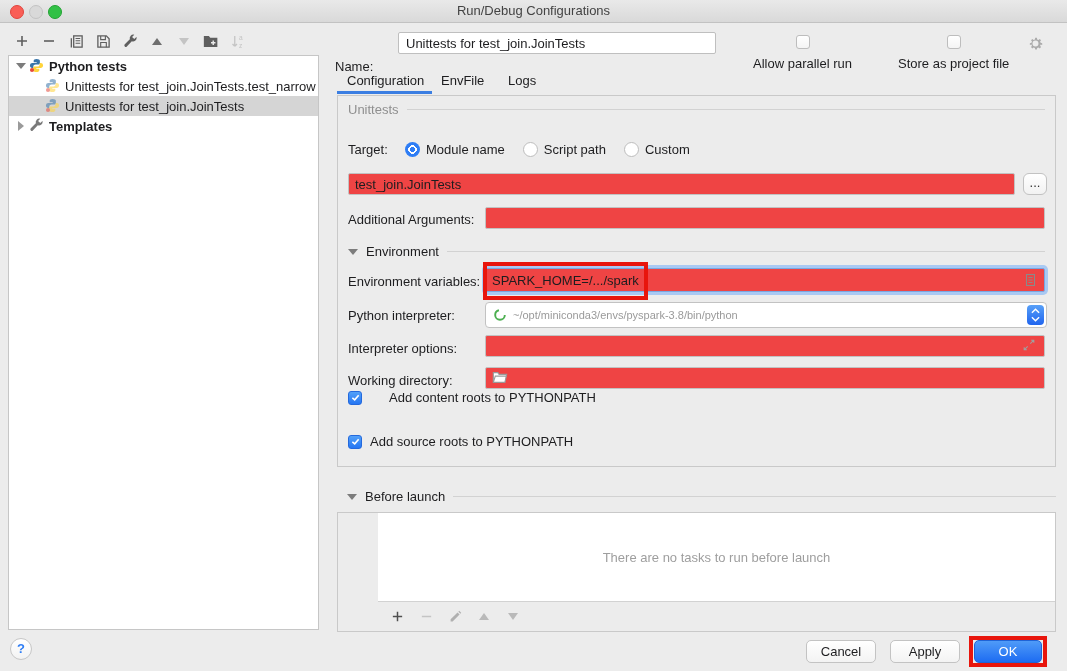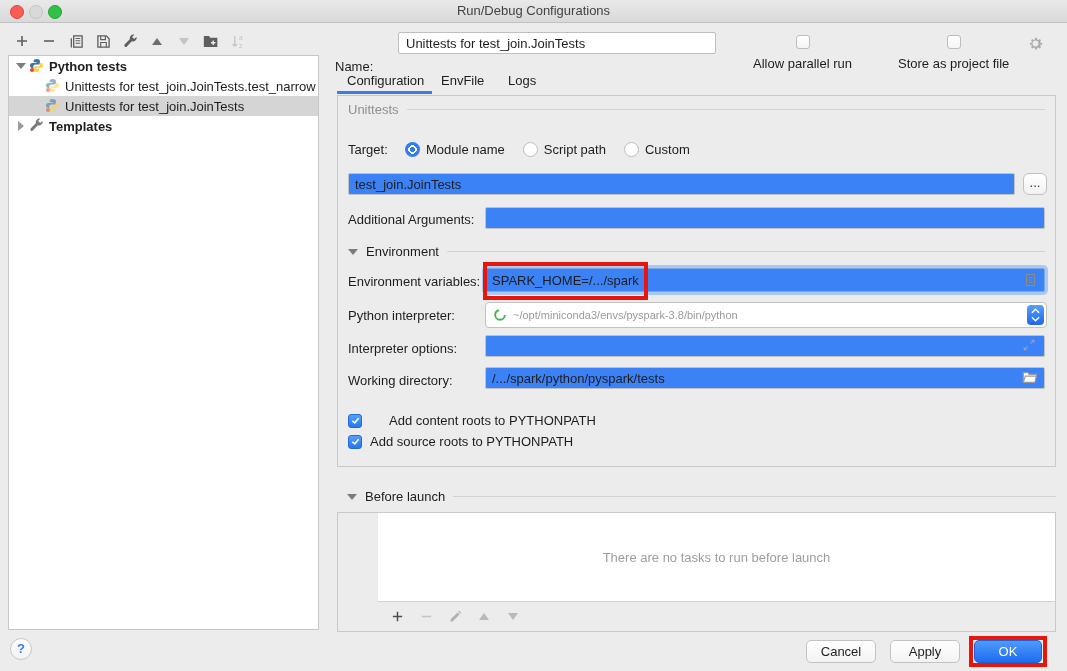--- a/index.html
+++ b/index.html
@@ -53,21 +53,21 @@
   .tab.t2{left:508px;}
   .tab-underline{position:absolute;left:337px;top:91px;width:95px;height:3px;background:#3b7ee2;}
 
   
   .form-panel{position:absolute;left:337px;top:95px;width:719px;height:372px;box-sizing:border-box;border:1px solid #c9c9c9;padding-left:12px;}
   .group-row{position:absolute;left:10px;right:10px;display:flex;align-items:center;gap:8px;}
   .group-row .gline{flex:1;height:1px;background:#d2d2d2;}
   .group-title-gray{color:#8f8f8f;}
   .coll-tri{width:0;height:0;border-left:5px solid transparent;border-right:5px solid transparent;border-top:6px solid #7c7c7c;}
   .frm-label{position:absolute;left:10px;white-space:nowrap;}
-  .field{position:absolute;box-sizing:border-box;background:#3b82f6;border:1px solid #c2c2c2;border-radius:2px;display:flex;align-items:center;padding:0 6px;height:22px;}
+  .field{position:absolute;box-sizing:border-box;background:#ef4444;border:1px solid #c2c2c2;border-radius:2px;display:flex;align-items:center;padding:0 6px;height:22px;}
   .field .ftext{flex:1;overflow:hidden;white-space:nowrap;}
   .field .ficon{flex:0 0 16px;width:16px;height:16px;}
 
   .target-row{position:absolute;left:10px;top:46px;display:flex;align-items:center;}
   .target-row .tlabel{width:57px;}
   .radio{width:15px;height:15px;border-radius:50%;box-sizing:border-box;margin-right:6px;}
   .radio.off{background:#fff;border:1px solid #bdbdbd;}
   .radio.on{background:radial-gradient(circle at 50% 50%, #2e7df5 0 2.5px, #ffffff 2.5px 4.2px, #2e7df5 4.2px 7.5px);}
   .radio-opt{display:flex;align-items:center;margin-right:18px;}
 
@@ -307,30 +307,29 @@
       <span class="ftext"></span>
       <span class="ficon">
         <svg width="14" height="14" viewBox="0 0 16 16" fill="none" stroke="#a0a0a0" stroke-width="1.2">
             <path d="M9.5 6.5l4-4M13.5 5.5v-3h-3M6.5 9.5l-4 4M2.5 10.5v3h3"></path>
           </svg>
       </span>
     </div>
 
     <span class="frm-label" style="top:277px;">Working directory:</span>
     <div class="field" style="left:147px;top:271px;width:560px;">
-      <span class="ftext">/.../spark/python/pyspark/tests</span>
       <span class="ficon">
         <svg width="16" height="14" viewBox="0 0 18 15" fill="none" stroke="#9a9a9a" stroke-width="1.3">
             <path d="M1.5 13.5v-11h5l1.5 2h8.5l-2 9z" fill="#fff"></path>
             <path d="M1.5 13.5l2.2-7h12.8"></path>
           </svg>
       </span>
     </div>
 
-    <div class="chk-row" style="top:317px;gap:27px;">
+    <div class="chk-row" style="top:294px;gap:27px;">
       <span class="cbox checked">
         <svg width="11" height="11" viewBox="0 0 14 14">
             <polyline points="3,7.5 6,10 11,4" stroke="#fff" stroke-width="2" fill="none"></polyline>
           </svg>
       </span>
       <span>Add content roots to PYTHONPATH</span>
     </div>
     <div class="chk-row" style="top:338px;">
       <span class="cbox checked">
         <svg width="11" height="11" viewBox="0 0 14 14">

